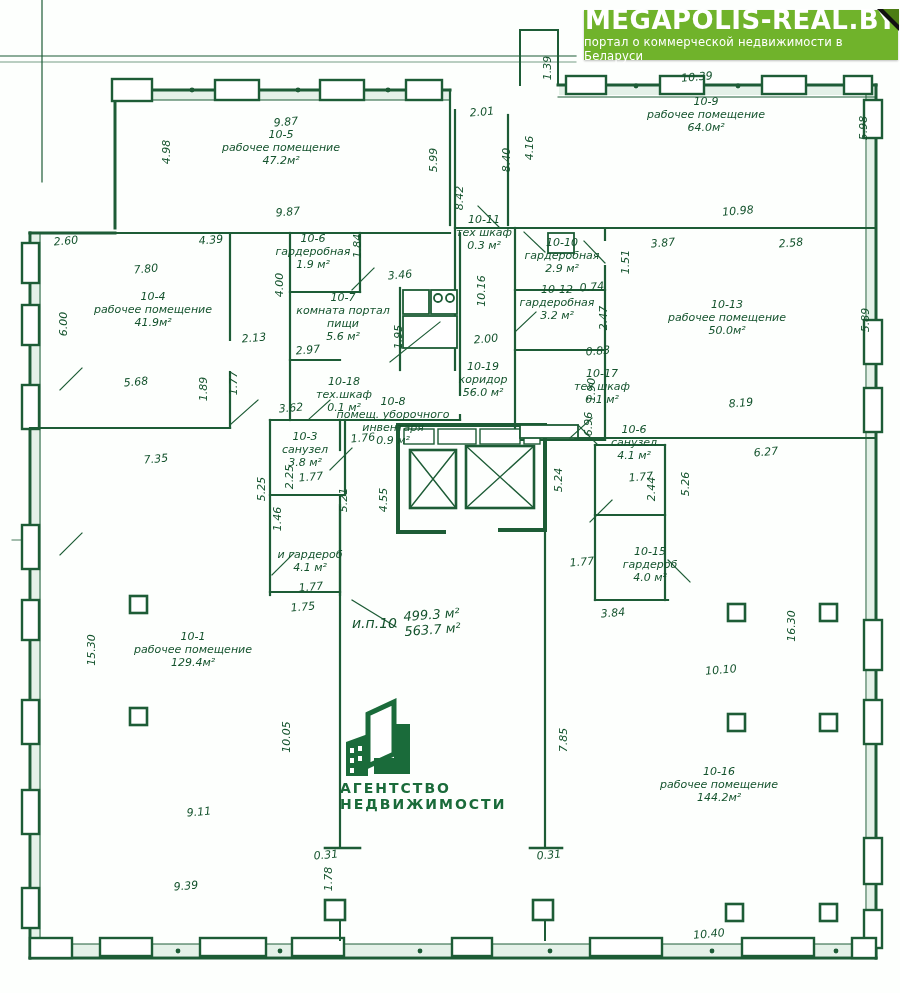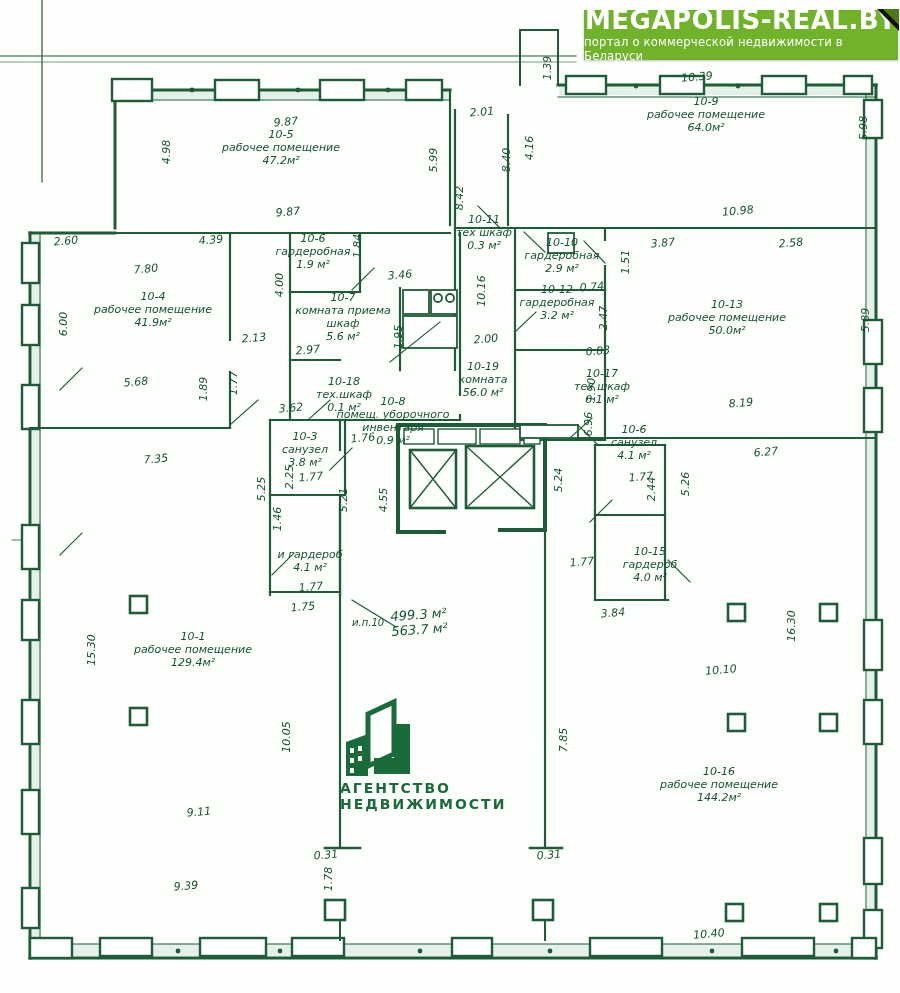--- a/index.html
+++ b/index.html
@@ -21,21 +21,21 @@
         max-width:128px;white-space:normal;}
   .rid{display:block;font-size:11px;}
   .rname{display:block;}
   .rarea{display:block;}
   .dim{position:absolute;color:#14532d;font-style:italic;font-size:11px;white-space:nowrap;}
   .dim.h{transform:translate(-50%,-50%) rotate(-5deg);}
   .dim.v{transform:translate(-50%,-50%) rotate(-90deg);}
   
   #total{position:absolute;left:352px;top:608px;display:flex;gap:7px;align-items:center;
          color:#14532d;font-style:italic;}
-  #total .lbl{font-size:10px;}
+  #total .lbl{font-size:14px;}
   #total .areas{display:flex;flex-direction:column;font-size:13px;line-height:1.15;transform:rotate(-4deg);}
   
   #hermes{position:absolute;left:338px;top:696px;width:266px;height:112px;color:#1a6b3a;}
   #hermes .name{position:absolute;left:90px;top:44px;font-weight:bold;font-size:26px;letter-spacing:1px;}
   #hermes .tag{position:absolute;left:2px;top:84px;font-size:14px;letter-spacing:2px;font-weight:bold;}
   svg{position:absolute;left:0;top:0;}
 </style>
 </head>
 <body>
 <div id="stage">
@@ -252,36 +252,36 @@
         <div class="rname">гардеробная</div>
         <div class="rarea">2.9 м²</div>
       </div>
       <div class="room" style="left: 153px; top: 310px;">
         <div class="rid">10-4</div>
         <div class="rname">рабочее помещение</div>
         <div class="rarea">41.9м²</div>
       </div>
       <div class="room" style="left: 343px; top: 318px;">
         <div class="rid">10-7</div>
-        <div class="rname">комната приема шкаф</div>
+        <div class="rname">комната портал пищи</div>
         <div class="rarea">5.6 м²</div>
       </div>
       <div class="room" style="left: 557px; top: 303px;">
         <div class="rid">10-12</div>
         <div class="rname">гардеробная</div>
         <div class="rarea">3.2 м²</div>
       </div>
       <div class="room" style="left: 727px; top: 318px;">
         <div class="rid">10-13</div>
         <div class="rname">рабочее помещение</div>
         <div class="rarea">50.0м²</div>
       </div>
       <div class="room" style="left: 483px; top: 380px;">
         <div class="rid">10-19</div>
-        <div class="rname">комната</div>
+        <div class="rname">коридор</div>
         <div class="rarea">56.0 м²</div>
       </div>
       <div class="room" style="left: 393px; top: 378px; margin-top: 44px;">
         <div class="rid">10-8</div>
         <div class="rname">помещ. уборочного инвентаря</div>
         <div class="rarea">0.9 м²</div>
       </div>
       <div class="room" style="left: 344px; top: 395px;">
         <div class="rid">10-18</div>
         <div class="rname">тех.шкаф</div>

